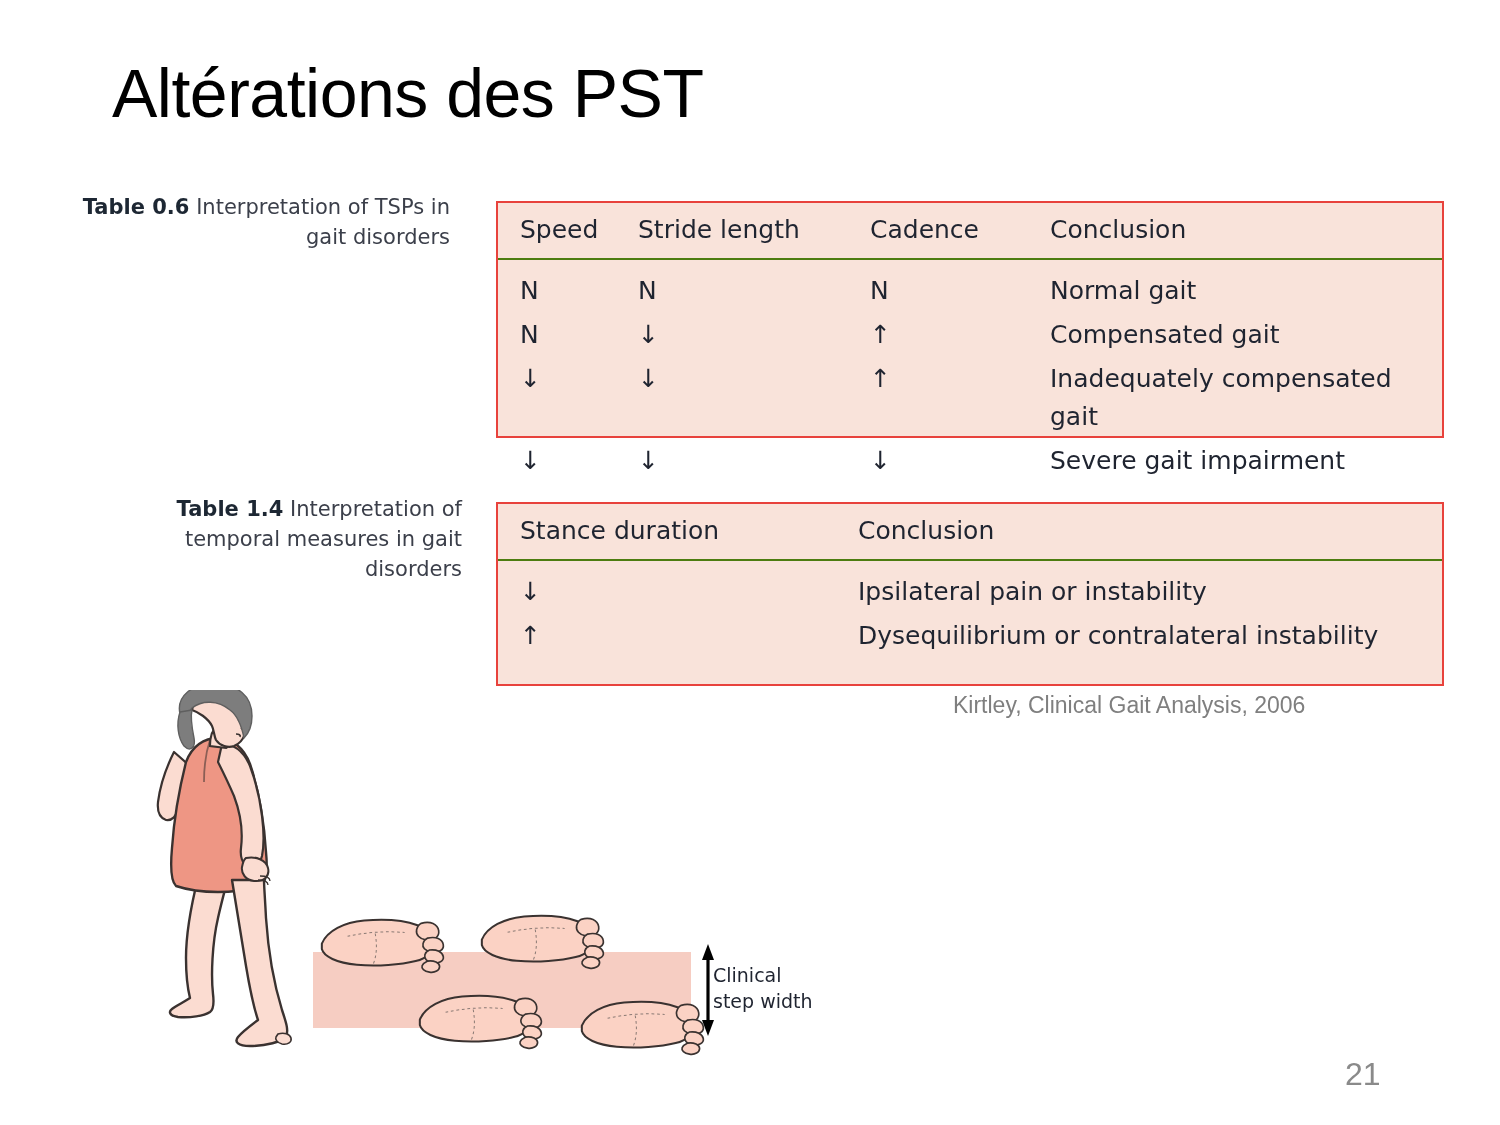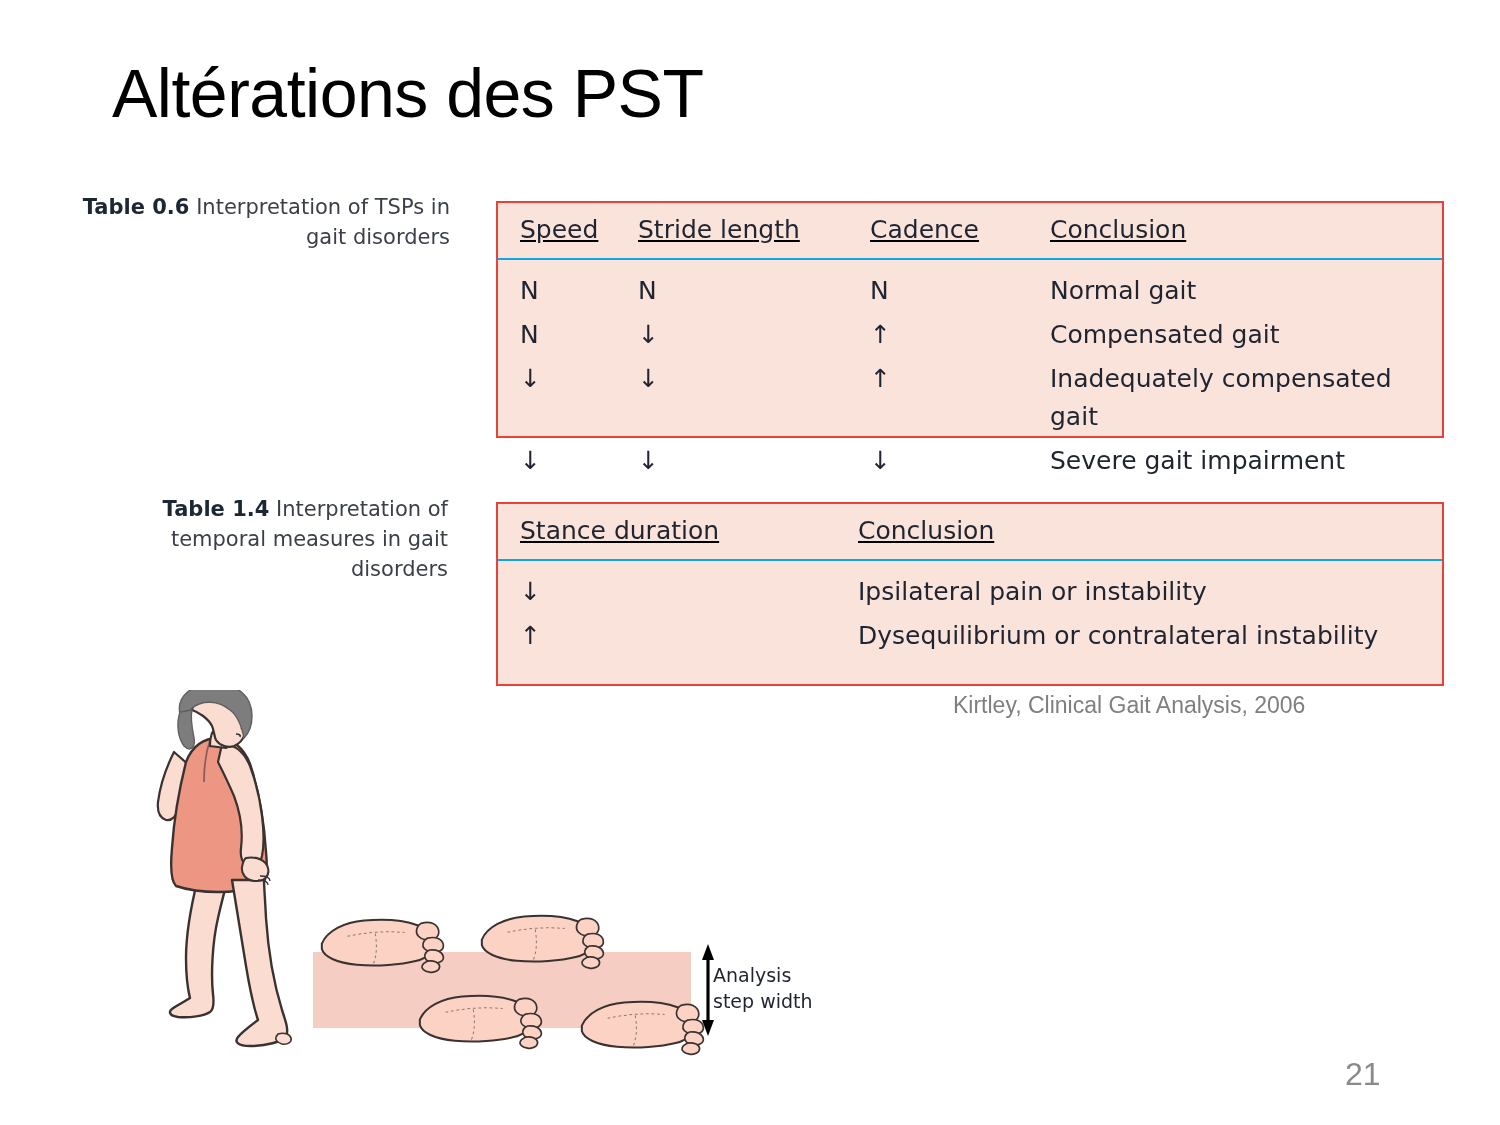--- a/index.html
+++ b/index.html
@@ -36,41 +36,40 @@
     font-size: 21px;
     color: #3b3f4a;
     text-align: right;
     line-height: 1.42;
   }
   .table-caption .cap-label {
     font-weight: 700;
     color: #1d2733;
   }
   #caption-1 { left: 70px; top: 193px; width: 380px; }
-  #caption-2 { left: 68px; top: 495px; width: 380px; }
+  #caption-2 { left: 82px; top: 495px; width: 380px; }
 
   
   .gait-table {
     position: absolute;
     box-sizing: border-box;
     background: #f9e3da;
     border: 2px solid #e8423c;
     font-family: "DejaVu Sans", sans-serif;
   }
   #table-1 { left: 496px; top: 201px; width: 948px; height: 237px; }
   #table-2 { left: 496px; top: 502px; width: 948px; height: 184px; }
 
   .gait-table table {
     width: 100%;
     border-collapse: collapse;
     table-layout: fixed;
   }
   .gait-table thead tr {
-    border-bottom: 2px solid #0ea5e9;
-    text-decoration: underline;
+    border-bottom: 2px solid #4d7c0f;
   }
   .gait-table th {
     text-align: left;
     font-weight: 400;
     font-size: 25px;
     color: #1f2430;
     padding: 12px 0 14px 0;
     vertical-align: top;
   }
   .gait-table td {
@@ -308,17 +307,17 @@
 
     <g>
       <line x1="568" y1="262" x2="568" y2="338" stroke="#000000" stroke-width="3.2"></line>
       <polygon points="568,254 562,270 574,270" fill="#000000"></polygon>
       <polygon points="568,346 562,330 574,330" fill="#000000"></polygon>
     </g>
   </svg>
 </div>
 
 <div class="fig-note">
-  <div>Analysis</div>
+  <div>Clinical</div>
   <div>step width</div>
 </div>
 
 <div class="page-number">21</div>
 
 </body></html>

